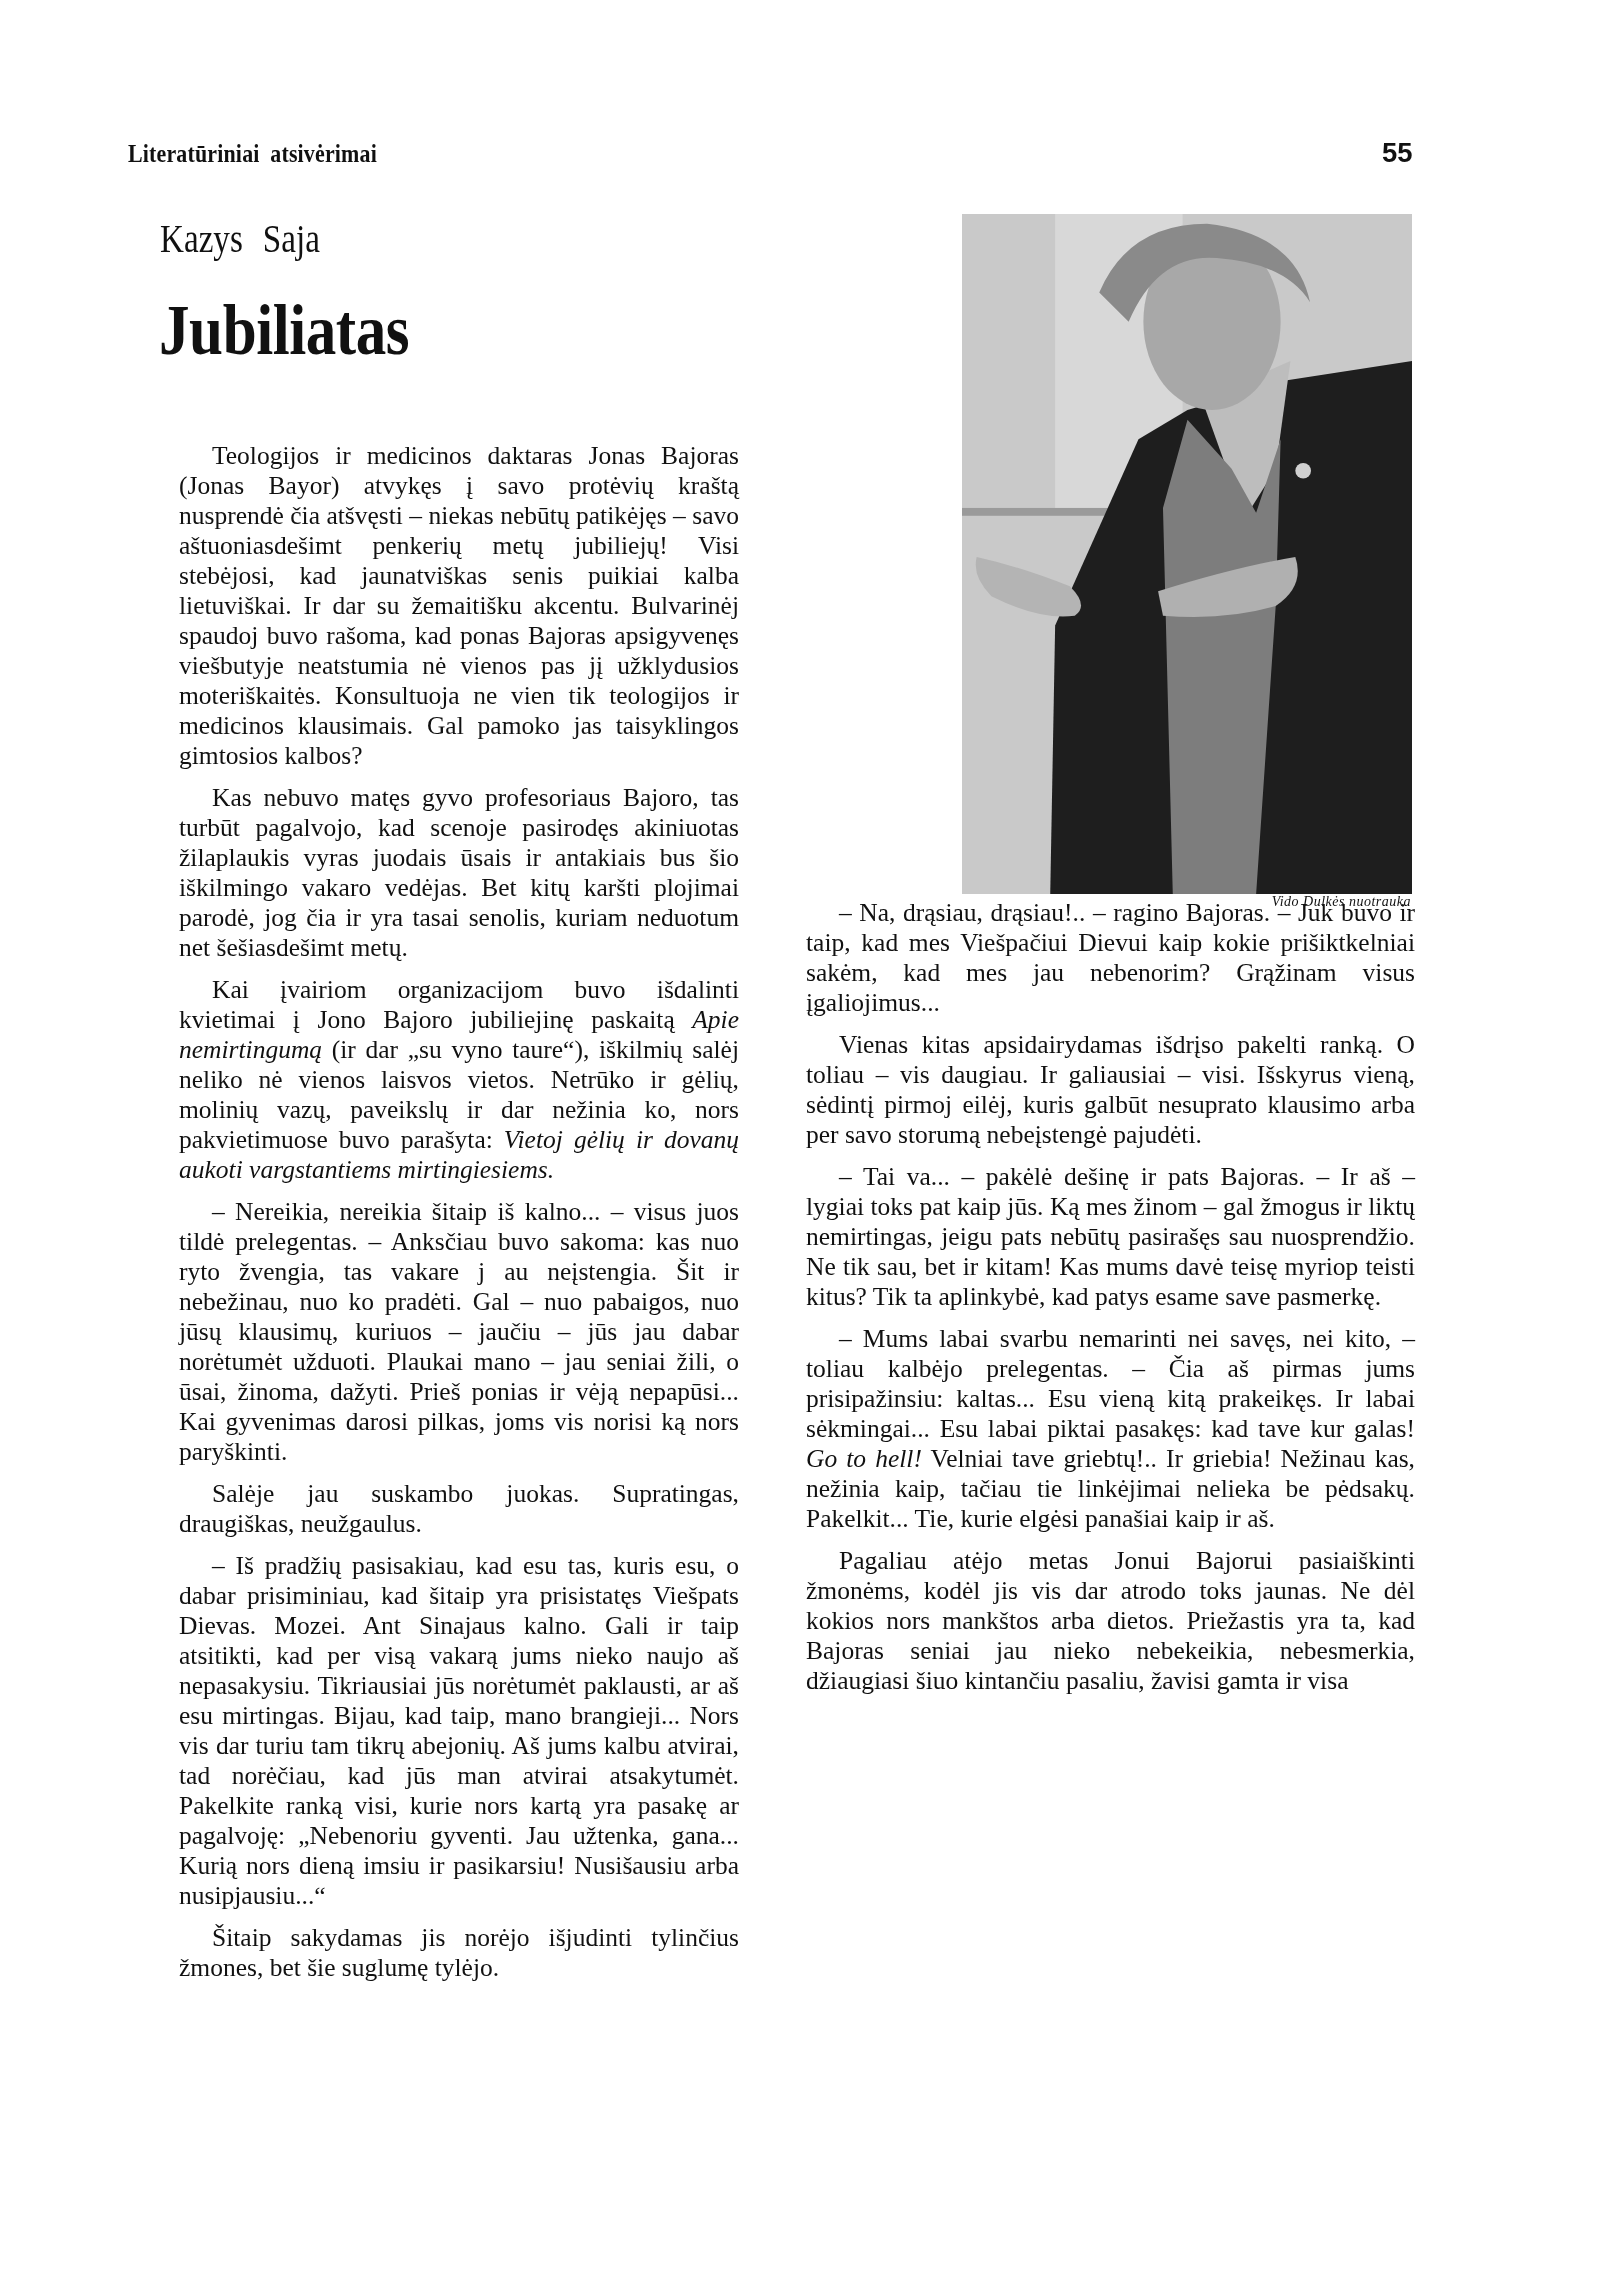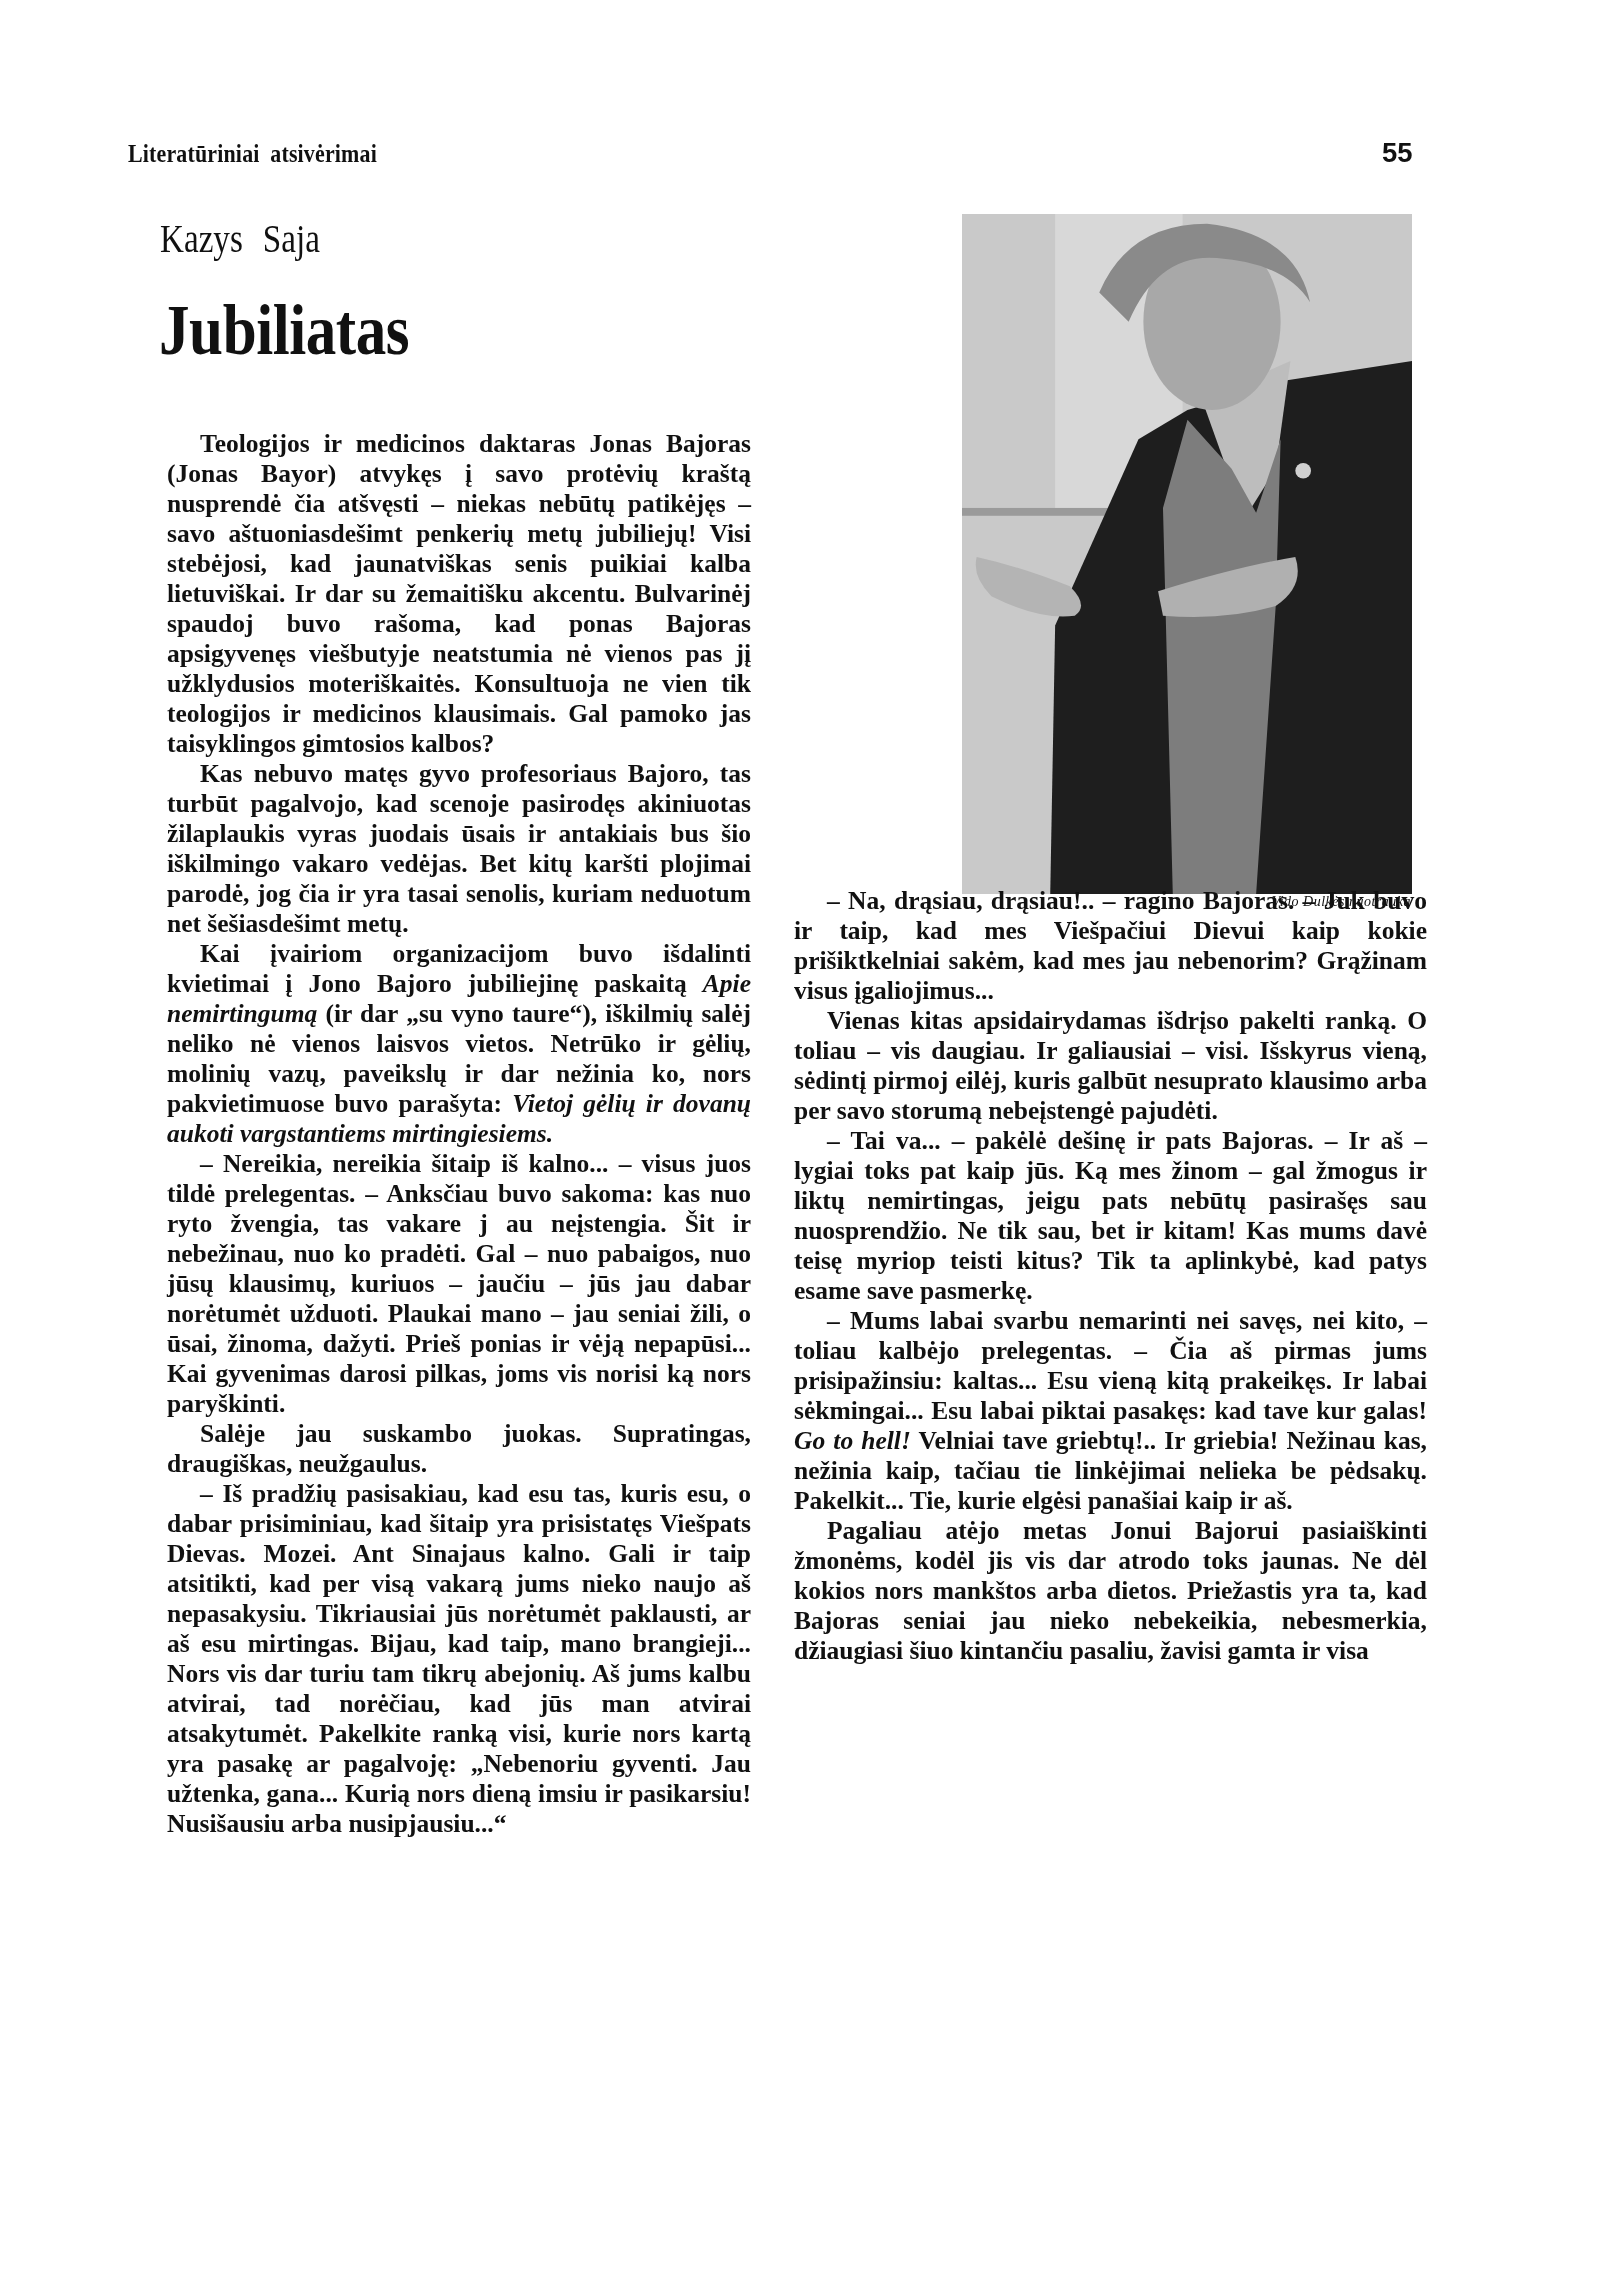--- a/index.html
+++ b/index.html
@@ -23,21 +23,21 @@
       position: absolute; left: 159px; top: 290px; margin: 0;
       font-family: "Liberation Serif", serif; font-weight: bold; font-size: 71px;
       transform: scaleX(0.86); transform-origin: left top; letter-spacing: -0.5px;
     }
     .col {
       position: absolute; font-family: "Liberation Serif", serif;
       font-size: 25.5px; line-height: 30px; text-align: justify; hyphens: manual;
     }
     .col-left { left: 167px; top: 429px; width: 584px; }
     .col-right { left: 794px; top: 886px; width: 633px; }
-    .col p { margin: 0; text-indent: 33px; font-weight: bold; }
+    .col p { margin: 12px; text-indent: 33px; }
     .col em { font-style: italic; }
     .photo {
       position: absolute; left: 962px; top: 214px; width: 450px; height: 680px;
       background: linear-gradient(180deg, #cfcfcf 0%, #bdbdbd 60%, #a7a7a7 100%);
       overflow: hidden;
     }
     .photo svg { display: block; width: 100%; height: 100%; }
     .caption {
       position: absolute; left: 1078px; top: 894px; width: 333px; text-align: right;
       font-family: "Liberation Serif", serif; font-style: italic; font-size: 14px;
@@ -53,20 +53,21 @@
 <div class="author">Kazys Saja</div>
 <h1 class="title">Jubiliatas</h1>
 
 <div class="col col-left">
   <p>Teologijos ir medicinos daktaras Jonas Bajoras (Jonas Bayor) atvykęs į savo protėvių kraštą nusprendė čia atšvęsti – niekas nebūtų patikėjęs – savo aštuoniasdešimt penkerių metų jubiliejų! Visi stebėjosi, kad jaunatviškas senis puikiai kalba lietuviškai. Ir dar su žemaitišku akcentu. Bulvarinėj spaudoj buvo rašoma, kad ponas Bajoras apsigyvenęs viešbutyje neatstumia nė vienos pas jį užklydusios moteriškaitės. Konsultuoja ne vien tik teologijos ir medicinos klausimais. Gal pamoko jas taisyklingos gimtosios kalbos?</p>
   <p>Kas nebuvo matęs gyvo profesoriaus Bajoro, tas turbūt pagalvojo, kad scenoje pasirodęs akiniuotas žilaplaukis vyras juodais ūsais ir antakiais bus šio iškilmingo vakaro vedėjas. Bet kitų karšti plojimai parodė, jog čia ir yra tasai senolis, kuriam neduotum net šešiasdešimt metų.</p>
   <p><span>Kai įvairiom organizacijom buvo išdalinti kvietimai į Jono Bajoro jubiliejinę paskaitą </span><em>Apie nemirtingumą</em><span> (ir dar „su vyno taure“), iškilmių salėj neliko nė vienos laisvos vietos. Netrūko ir gėlių, molinių vazų, paveikslų ir dar nežinia ko, nors pakvietimuose buvo parašyta: </span><em>Vietoj gėlių ir dovanų aukoti vargstantiems mirtingiesiems.</em></p>
   <p>– Nereikia, nereikia šitaip iš kalno... – visus juos tildė prelegentas. – Anksčiau buvo sakoma: kas nuo ryto žvengia, tas vakare j au neįstengia. Šit ir nebežinau, nuo ko pradėti. Gal – nuo pabaigos, nuo jūsų klausimų, kuriuos – jaučiu – jūs jau dabar norėtumėt užduoti. Plaukai mano – jau seniai žili, o ūsai, žinoma, dažyti. Prieš ponias ir vėją nepapūsi... Kai gyvenimas darosi pilkas, joms vis norisi ką nors paryškinti.</p>
   <p>Salėje jau suskambo juokas. Supratingas, draugiškas, neužgaulus.</p>
   <p>– Iš pradžių pasisakiau, kad esu tas, kuris esu, o dabar prisiminiau, kad šitaip yra prisistatęs Viešpats Dievas. Mozei. Ant Sinajaus kalno. Gali ir taip atsitikti, kad per visą vakarą jums nieko naujo aš nepasakysiu. Tikriausiai jūs norėtumėt paklausti, ar aš esu mirtingas. Bijau, kad taip, mano brangieji... Nors vis dar turiu tam tikrų abejonių. Aš jums kalbu atvirai, tad norėčiau, kad jūs man atvirai atsakytumėt. Pakelkite ranką visi, kurie nors kartą yra pasakę ar pagalvoję: „Nebenoriu gyventi. Jau užtenka, gana... Kurią nors dieną imsiu ir pasikarsiu! Nusišausiu arba nusipjausiu...“</p>
+  <p>Šitaip sakydamas jis norėjo išjudinti tylinčius žmones, bet šie suglumę tylėjo.</p>
 </div>
 
 <div class="photo">
   <svg viewBox="0 0 459 694" preserveAspectRatio="none">
     <rect x="0" y="0" width="459" height="694" fill="#c9c9c9"></rect>
     <rect x="95" y="0" width="130" height="300" fill="#d8d8d8"></rect>
     <rect x="0" y="300" width="180" height="8" fill="#9a9a9a"></rect>
     <path d="M180 230 L230 200 L330 170 L459 150 L459 694 L90 694 L95 420 Z" fill="#1e1e1e"></path>
     <path d="M245 190 L335 150 L320 260 L295 300 L270 260 Z" fill="#bdbdbd"></path>
     <path d="M230 210 L275 260 L300 305 L325 230 L320 400 L300 694 L215 694 L205 300 Z" fill="#7d7d7d"></path>

